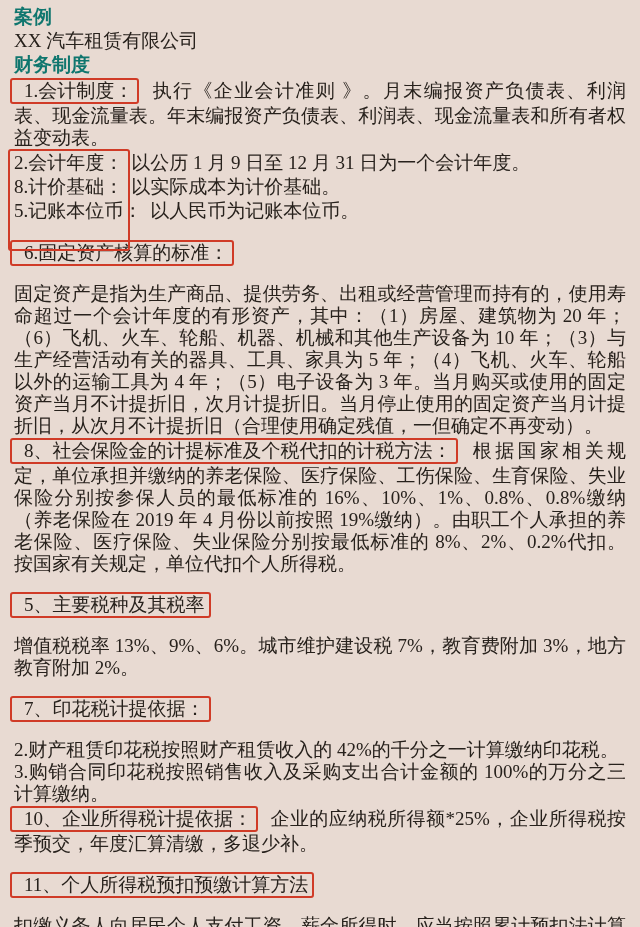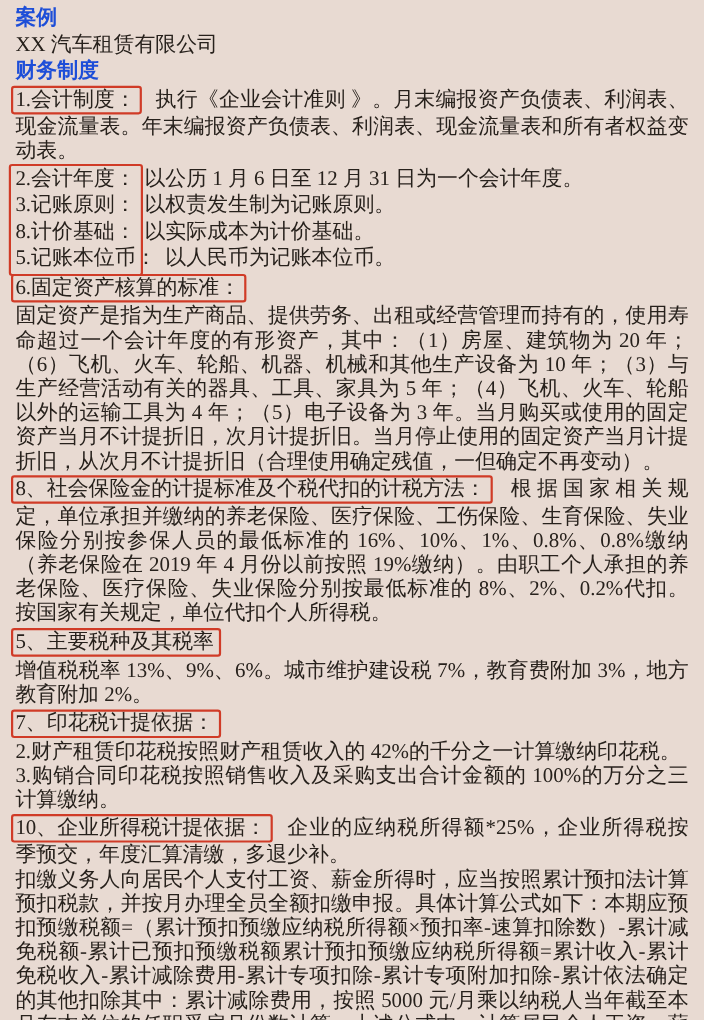--- a/index.html
+++ b/index.html
@@ -15,43 +15,43 @@
     font-size: 19px;
     line-height: 22px;
     -webkit-font-smoothing: antialiased;
   }
   .doc {
     padding: 5px 14px 10px 14px;
     box-sizing: border-box;
     width: 640px;
   }
   .h-red {
-    color: #1d4ed8;
+    color: #0f766e;
     font-weight: bold;
     line-height: 24px;
   }
   .plain-line {
     line-height: 24px;
   }
   .para {
     margin: 0;
     text-align: justify;
     word-break: break-all;
     text-justify: inter-ideograph;
   }
   .rbox {
     display: inline-block;
     border: 2px solid #d03b27;
     border-radius: 3px;
-    padding: 0 4px 1px 2px;
+    padding: 0 4px 1px 12px;
     margin: 1px 4px 1px -4px;
     line-height: 21px;
   }
   .title-row {
-    margin: 1px 0;
+    margin: 16px 0;
   }
   .group {
     position: relative;
     margin: 2px 0 1px 0;
   }
   .group .g-line {
     line-height: 24px;
     position: relative;
     z-index: 1;
   }
@@ -73,35 +73,35 @@
 <div class="doc">
 
   <div class="h-red">案例</div>
   <div class="plain-line">XX 汽车租赁有限公司</div>
   <div class="h-red">财务制度</div>
 
   <p class="para"><span class="rbox">1.会计制度：</span><span class="lbl-gap"></span><span>执行《企业会计准则 》。月末编报资产负债表、利润表、现金流量表。年末编报资产负债表、利润表、现金流量表和所有者权益变动表。</span></p>
 
   <div class="group">
     <div class="g-outline"></div>
-    <div class="g-line"><span>2.会计年度：</span><span class="lbl-gap"></span><span>以公历 1 月 6 日至 12 月 31 日为一个会计年度。</span></div>
-    <div class="g-line"><span>3.记账原则：</span><span class="lbl-gap"></span><span>以权责发生制为记账原则。</span></div>
+    <div class="g-line"><span>2.会计年度：</span><span class="lbl-gap"></span><span>以公历 1 月 9 日至 12 月 31 日为一个会计年度。</span></div>
     <div class="g-line"><span>8.计价基础：</span><span class="lbl-gap"></span><span>以实际成本为计价基础。</span></div>
     <div class="g-line"><span>5.记账本位币：</span><span class="lbl-gap"></span><span>以人民币为记账本位币。</span></div>
   </div>
 
   <div class="title-row"><span class="rbox">6.固定资产核算的标准：</span></div>
   <p class="para">固定资产是指为生产商品、提供劳务、出租或经营管理而持有的，使用寿命超过一个会计年度的有形资产，其中：（1）房屋、建筑物为 20 年；（6）飞机、火车、轮船、机器、机械和其他生产设备为 10 年；（3）与生产经营活动有关的器具、工具、家具为 5 年；（4）飞机、火车、轮船以外的运输工具为 4 年；（5）电子设备为 3 年。当月购买或使用的固定资产当月不计提折旧，次月计提折旧。当月停止使用的固定资产当月计提折旧，从次月不计提折旧（合理使用确定残值，一但确定不再变动）。</p>
 
   <p class="para"><span class="rbox">8、社会保险金的计提标准及个税代扣的计税方法：</span><span class="lbl-gap"></span><span>根据国家相关规定，单位承担并缴纳的养老保险、医疗保险、工伤保险、生育保险、失业保险分别按参保人员的最低标准的 16%、10%、1%、0.8%、0.8%缴纳（养老保险在 2019 年 4 月份以前按照 19%缴纳）。由职工个人承担的养老保险、医疗保险、失业保险分别按最低标准的 8%、2%、0.2%代扣。  按国家有关规定，单位代扣个人所得税。</span></p>
 
   <div class="title-row"><span class="rbox">5、主要税种及其税率</span></div>
   <p class="para">增值税税率 13%、9%、6%。城市维护建设税 7%，教育费附加 3%，地方教育附加 2%。</p>
 
   <div class="title-row"><span class="rbox">7、印花税计提依据：</span></div>
   <p class="para">2.财产租赁印花税按照财产租赁收入的 42%的千分之一计算缴纳印花税。</p>
   <p class="para">3.购销合同印花税按照销售收入及采购支出合计金额的 100%的万分之三计算缴纳。</p>
 
   <p class="para"><span class="rbox">10、企业所得税计提依据：</span><span class="lbl-gap"></span><span>企业的应纳税所得额*25%，企业所得税按季预交，年度汇算清缴，多退少补。</span></p>
 
+  <div class="title-row"><span class="rbox">11、个人所得税预扣预缴计算方法</span></div>
   <p class="para">扣缴义务人向居民个人支付工资、薪金所得时，应当按照累计预扣法计算预扣税款，并按月办理全员全额扣缴申报。具体计算公式如下：本期应预扣预缴税额=（累计预扣预缴应纳税所得额×预扣率-速算扣除数）-累计减免税额-累计已预扣预缴税额累计预扣预缴应纳税所得额=累计收入-累计免税收入-累计减除费用-累计专项扣除-累计专项附加扣除-累计依法确定的其他扣除其中：累计减除费用，按照 5000 元/月乘以纳税人当年截至本月在本单位的任职受雇月份数计算。上述公式中，计算居民个人工资、薪金所得预扣预缴税额的预扣率、速算扣除数，按个人所得税预扣率表一（居民个人工资、薪金所得预扣预缴适用）执行。</p>
 
 </div>
 
 </body></html>

